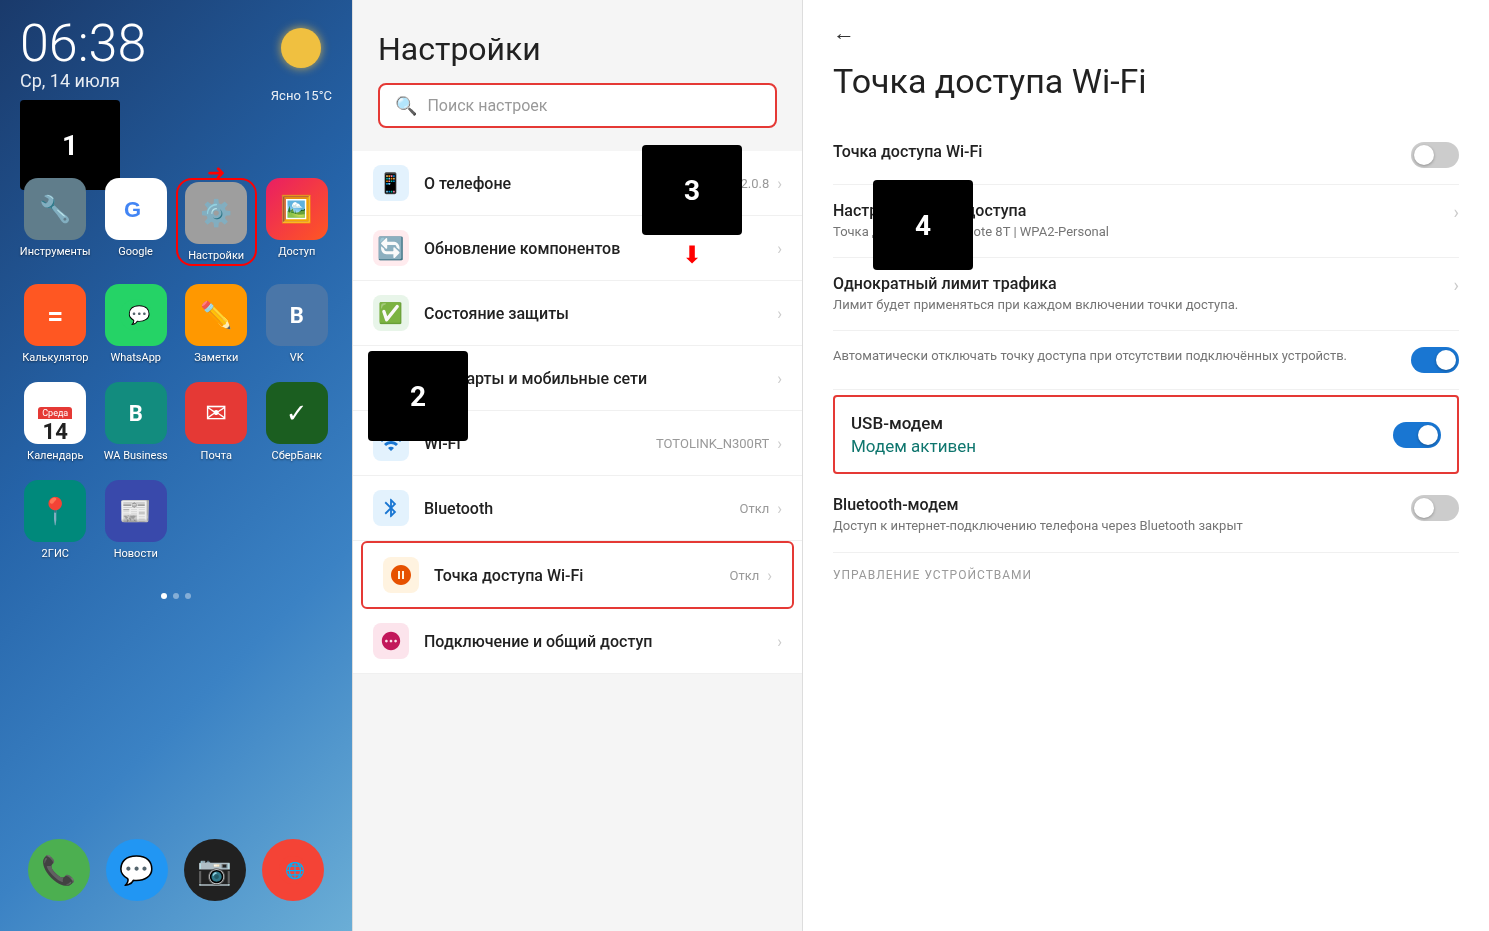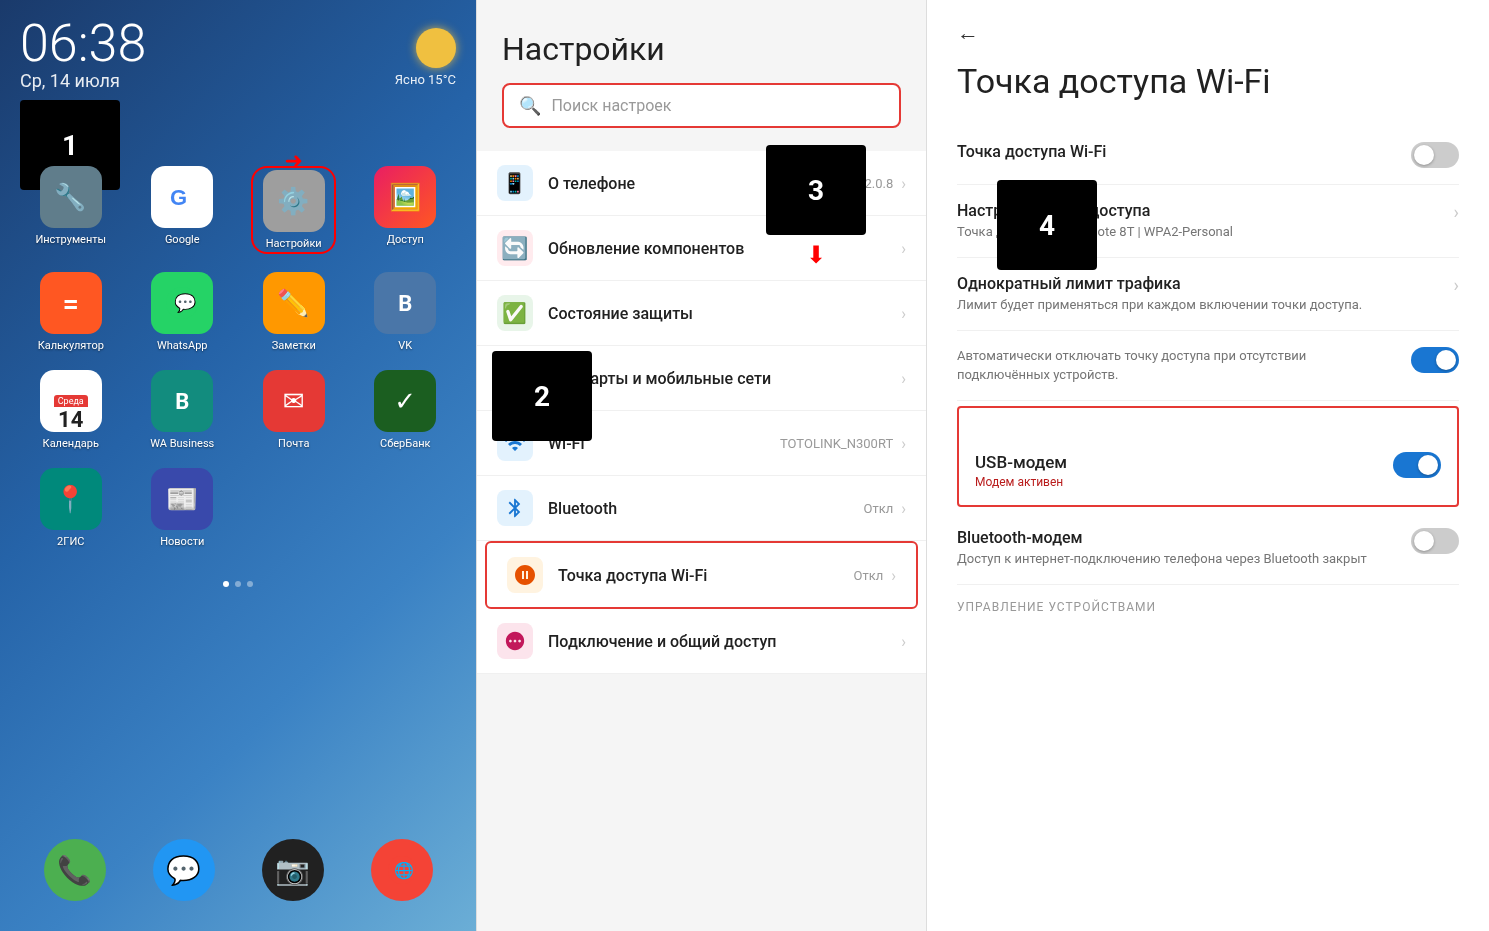--- a/index.html
+++ b/index.html
@@ -7,21 +7,21 @@
       width: 1489px;
       height: 931px;
       display: flex;
       font-family: 'Roboto', Arial, sans-serif;
       overflow: hidden;
       background: #fff;
     }
 
     
     .panel-home {
-      width: 476px;
+      width: 352px;
       height: 931px;
       background: linear-gradient(135deg, #1a3a6b 0%, #2563a8 40%, #3b82c4 70%, #6baed6 100%);
       position: relative;
       flex-shrink: 0;
       overflow: hidden;
     }
 
     .status-bar {
       display: flex;
       justify-content: space-between;
@@ -33,22 +33,22 @@
     .time-display {
       font-size: 52px;
       font-weight: 300;
       line-height: 1;
       color: white;
     }
 
     .status-right {
       display: flex;
       flex-direction: column;
-      align-items: flex-end;
-      gap: 4px;
+      align-items: center;
+      gap: 20px;
       padding-top: 10px;
     }
 
     .weather-icon {
       width: 40px;
       height: 40px;
       background: #f0c040;
       border-radius: 50%;
       box-shadow: 0 0 10px rgba(240,192,64,0.8);
     }
@@ -336,33 +336,33 @@
     
     .usb-modem-box {
       border: 2px solid #e53935;
       border-radius: 4px;
       padding: 16px;
       margin: 5px 0;
     }
 
     .usb-modem-row {
       display: flex;
+      align-items: center;
       justify-content: space-between;
-      margin-top: 28px;
     }
 
     .usb-modem-title {
       font-size: 17px;
       font-weight: 500;
       color: #212121;
     }
 
     .usb-modem-subtitle {
-      font-size: 12px;
-      color: #b91c1c;
+      font-size: 17px;
+      color: #0f766e;
       margin-top: 3px;
     }
 
     .section-label {
       font-size: 12px;
       color: #999;
       letter-spacing: 1px;
       padding: 15px 0 5px;
       text-transform: uppercase;
     }

